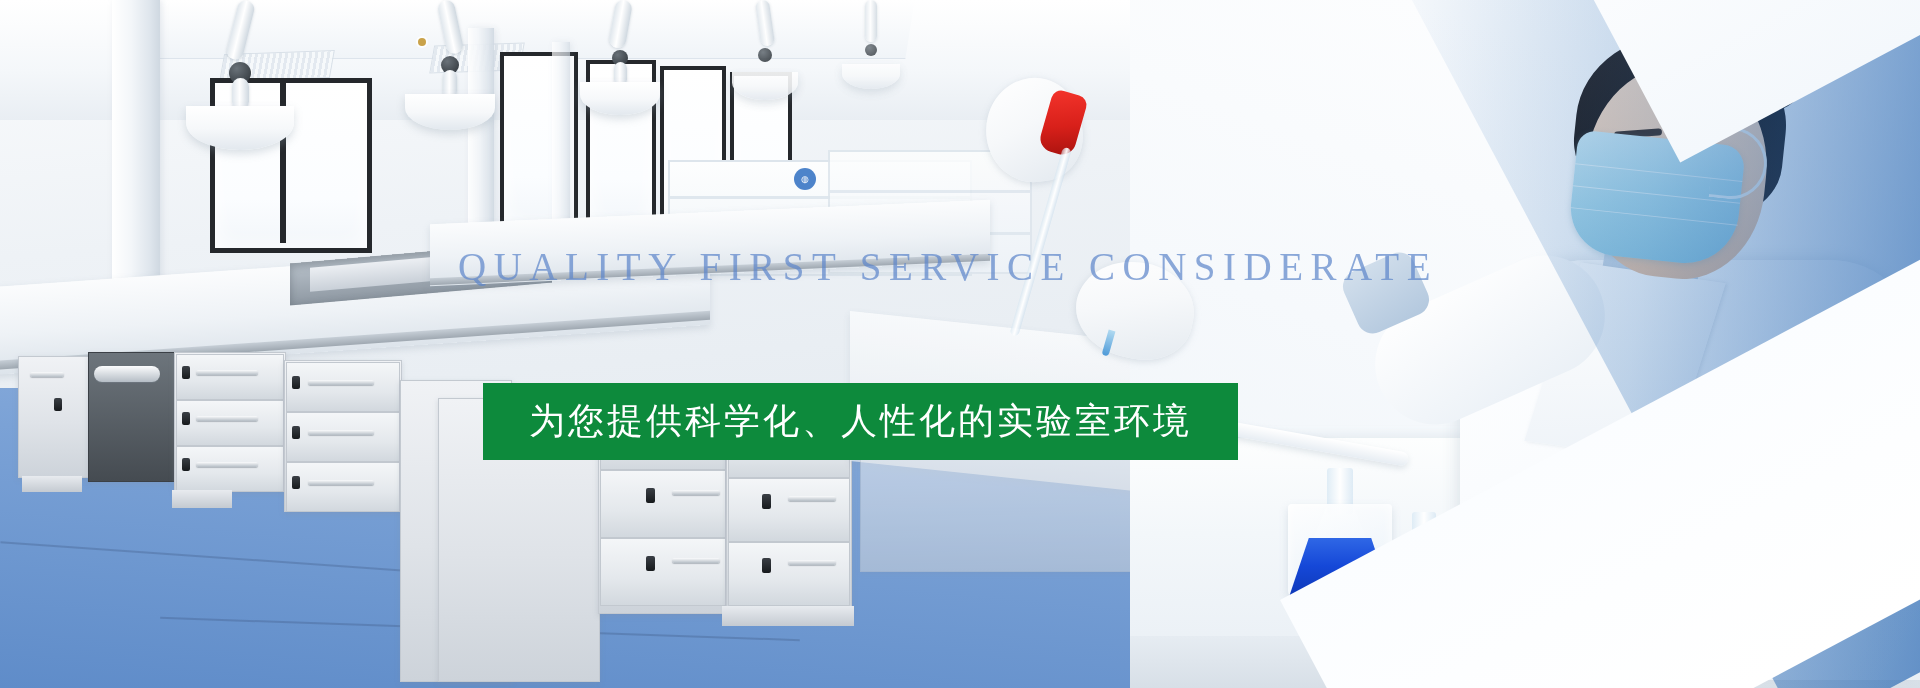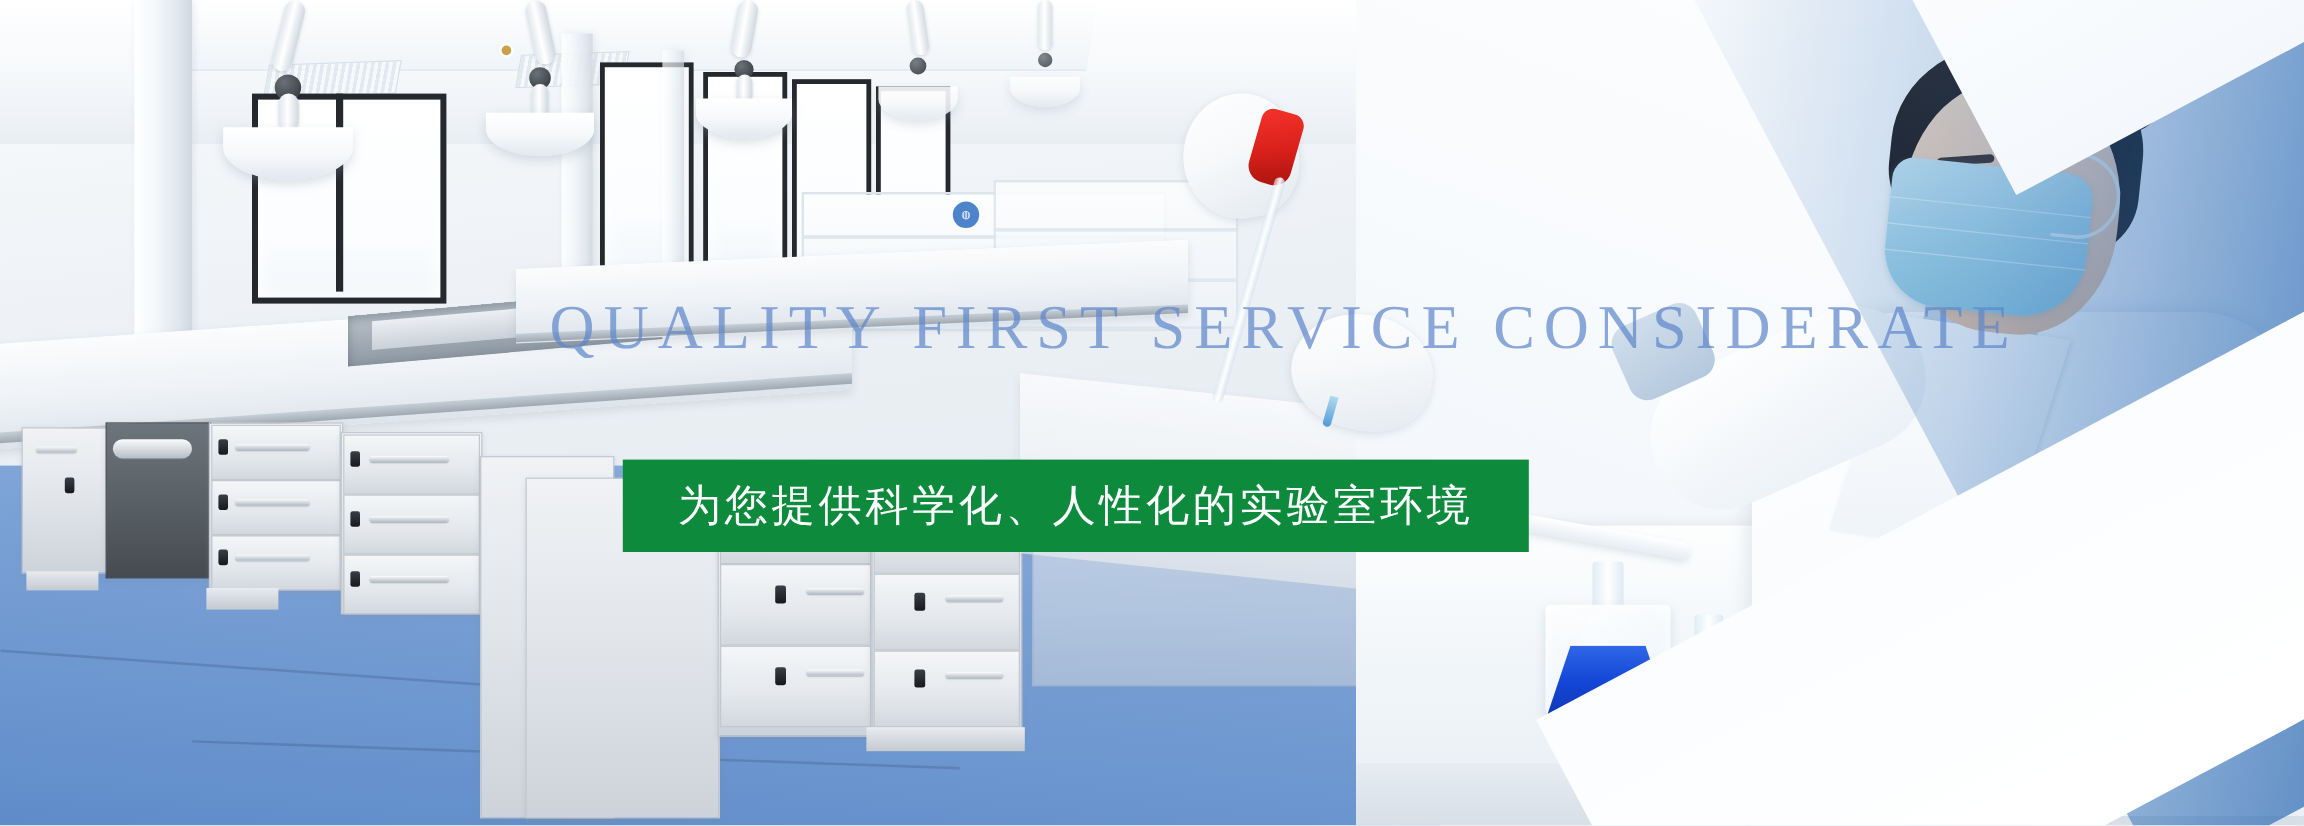--- a/index.html
+++ b/index.html
@@ -178,28 +178,28 @@
     background:linear-gradient(180deg,#ffffff,#e7edf3);transform:rotate(10deg);
     box-shadow:0 3px 6px rgba(160,175,190,.3);}
   .tip-rack{position:absolute;left:1700px;top:568px;width:136px;height:32px;border-radius:4px;
     background:linear-gradient(180deg,#ffe24d,#e9c51f);transform:rotate(-9deg);
     box-shadow:0 3px 7px rgba(170,150,60,.3);}
   .tip{position:absolute;width:13px;height:14px;border-radius:2px;transform:rotate(-9deg);}
 
   
   .eng-line{position:absolute;left:458px;top:244px;
     font-family:"Liberation Serif","DejaVu Serif",serif;
-    font-size:52px;letter-spacing:7.5px;white-space:nowrap;
+    font-size:39px;letter-spacing:7.5px;white-space:nowrap;
     color:rgba(94,135,203,.72);font-weight:400;}
   .headline{position:absolute;left:588px;top:246px;white-space:nowrap;
     font-family:"Liberation Sans","DejaVu Sans",sans-serif;
     font-size:60px;font-weight:700;letter-spacing:3px;color:#1b52b5;
     text-shadow:0 2px 5px rgba(255,255,255,.55);}
   .green-banner{position:absolute;left:483px;top:383px;width:755px;height:77px;
-    background:#0d8a3c;display:flex;align-items:center;justify-content:center;margin-left:36px;}
+    background:#0d8a3c;display:flex;align-items:center;justify-content:center;}
   .green-banner .txt{font-family:"Liberation Sans","DejaVu Sans",sans-serif;
     font-size:36px;color:#ffffff;letter-spacing:3px;white-space:nowrap;font-weight:400;}
 </style>
 </head>
 <body>
 
 <div id="stage">
 
   <div class="scene">
 

